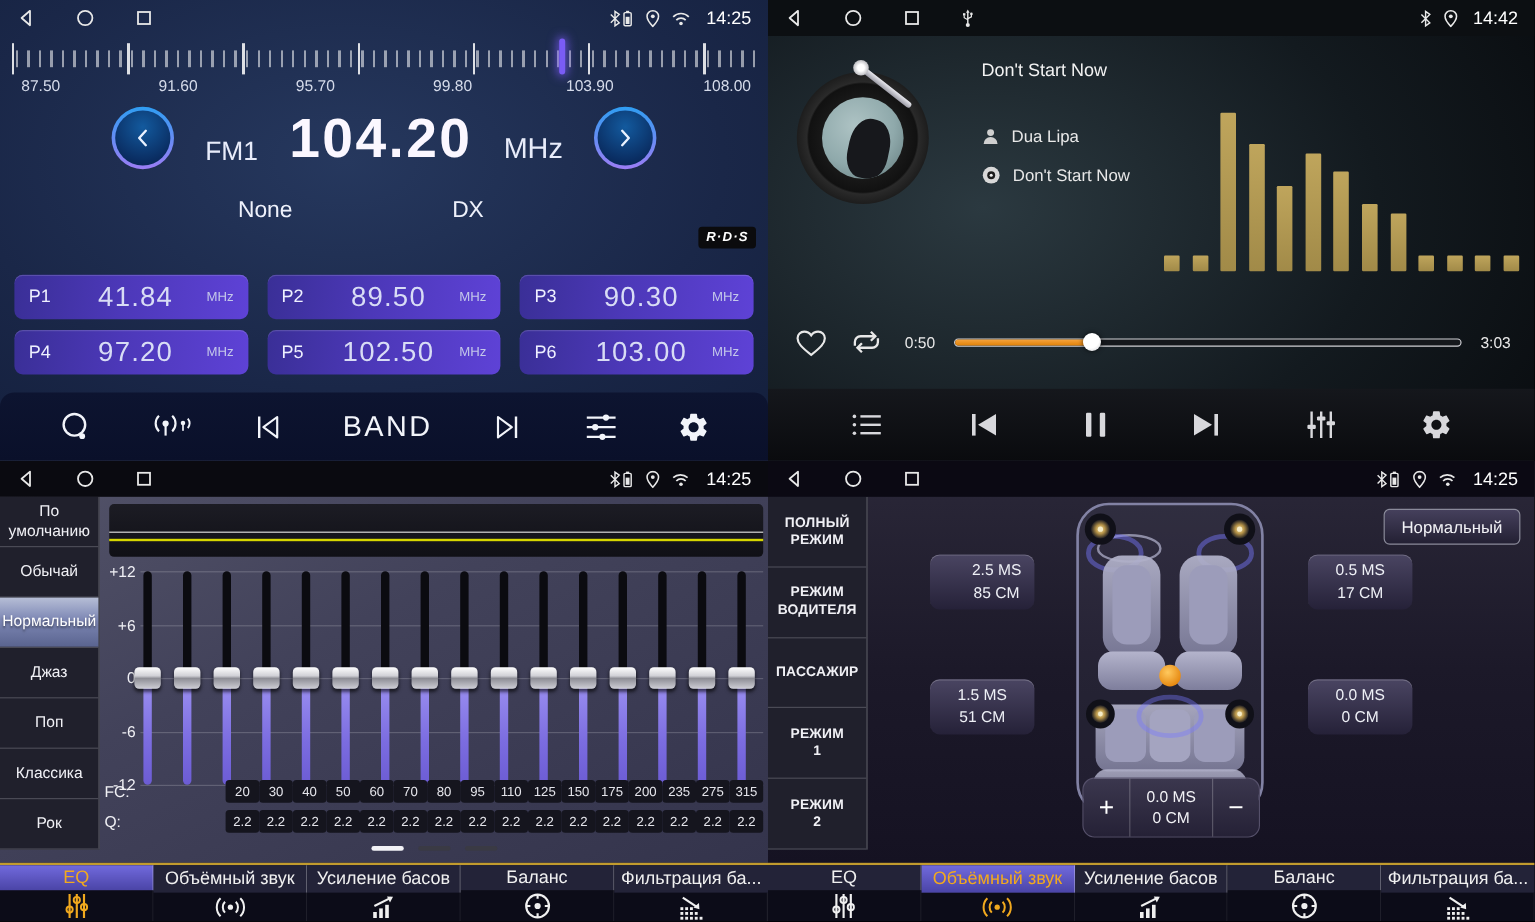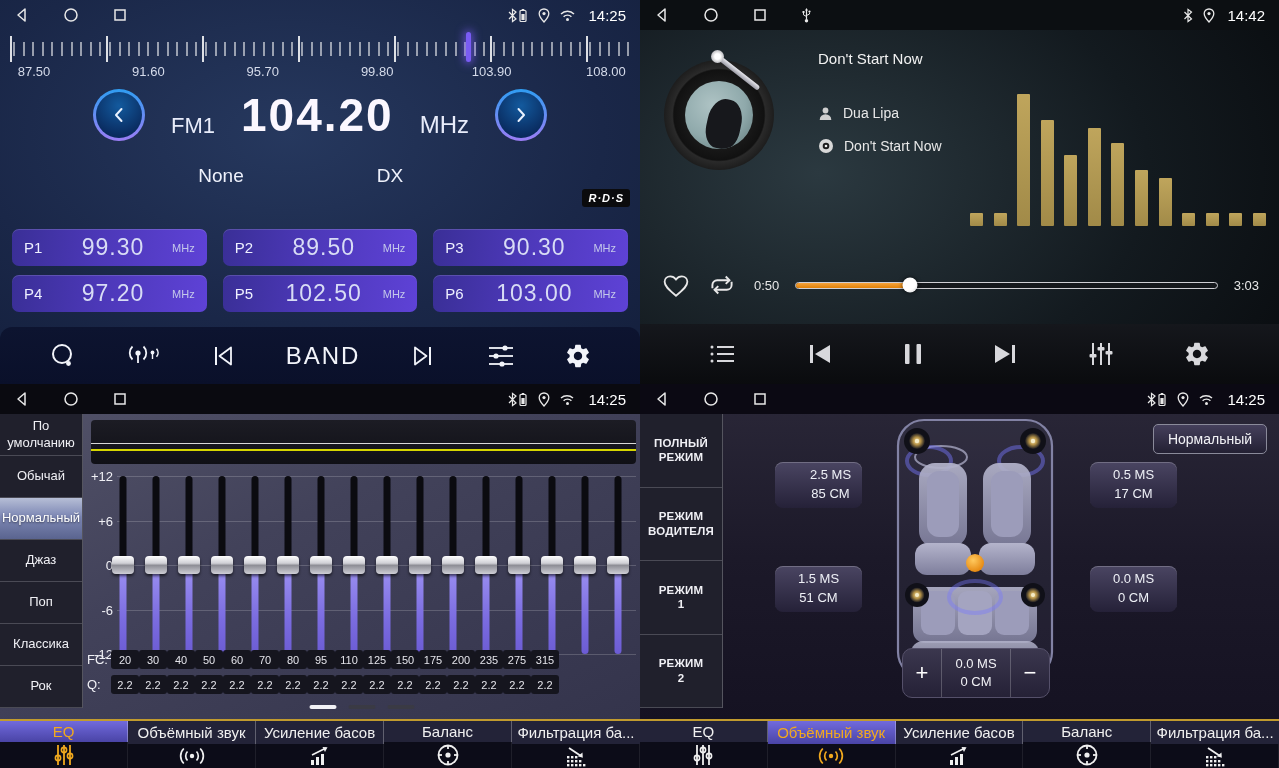--- a/index.html
+++ b/index.html
@@ -128,21 +128,21 @@
   .trk-top { position:absolute; left:50%; transform:translateX(-50%); top:0; height:50%; width:7px;
     background:#0b0b10; border-radius:4px 4px 0 0; }
   .trk-bot { position:absolute; left:50%; transform:translateX(-50%); top:50%; height:50%; width:7px;
     background:linear-gradient(180deg,#9d92f2 0%, #7b6ce0 60%, #6c5cd4 100%); border-radius:0 0 4px 4px; }
   .thumb { position:absolute; left:50%; top:50%; transform:translate(-50%,-50%); width:22px; height:18px; border-radius:4px;
     background:linear-gradient(180deg,#ffffff 0%, #d0d0d6 40%, #8e8e96 52%, #cfcfd6 100%);
     box-shadow:0 2px 3px rgba(0,0,0,.6); }
   .band-rows { position:absolute; left:0; right:4px; bottom:14px; }
   .band-row { display:flex; align-items:center; margin-top:6px; }
   .band-row .row-label { width:28px; font-size:13px; color:#f0f0f5; text-align:left; padding-left:4px; }
-  .band-cells { flex:1; display:flex; justify-content:flex-start; }
+  .band-cells { flex:1; display:flex; justify-content:flex-end; }
   .band-cell { width:28px; height:19px; background:#15151e; border-radius:3px; color:#e4e4ea; font-size:11px;
     display:flex; align-items:center; justify-content:center; cursor:pointer; }
   .page-dots { position:absolute; left:50%; transform:translateX(-50%); bottom:-1px; display:flex; gap:12px; }
   .page-dots i { width:27px; height:4px; border-radius:2px; background:#3a3a44; }
   .page-dots i.on { background:#f2f2f6; }
 
   
   .profile-btn { position:absolute; right:12px; top:40px; width:114px; height:30px; border-radius:5px;
     background:linear-gradient(180deg,#45405c 0%, #232033 100%); border:1px solid #8a8a9a;
     color:#f2f2f6; font-size:14px; display:flex; align-items:center; justify-content:center; cursor:pointer; }
@@ -239,21 +239,21 @@
           </div>
         </div>
     </div>
     <span class="subinfo none">None</span>
     <span class="subinfo dx">DX</span>
     <span class="rds-badge">R·D·S</span>
 
     <div class="presets">
       <div class="preset">
           <span class="p-label">P1</span>
-          <span class="p-freq">99.30</span>
+          <span class="p-freq">41.84</span>
           <span class="p-unit">MHz</span>
         </div>
       <div class="preset">
           <span class="p-label">P2</span>
           <span class="p-freq">89.50</span>
           <span class="p-unit">MHz</span>
         </div>
       <div class="preset">
           <span class="p-label">P3</span>
           <span class="p-freq">90.30</span>
@@ -815,20 +815,21 @@
               <circle cx="8.5" cy="10.6" r="1.5" fill="currentColor"></circle>
             </svg>
           </span>
         <span class="sb-time">14:25</span>
       </div>
     </div>
 
     <div class="side-list">
       <div class="side-item">ПОЛНЫЙ РЕЖИМ</div>
       <div class="side-item">РЕЖИМ ВОДИТЕЛЯ</div>
+      <div class="side-item">ПАССАЖИР</div>
       <div class="side-item">РЕЖИМ 1</div>
       <div class="side-item">РЕЖИМ 2</div>
     </div>
 
     <div class="profile-btn">Нормальный</div>
 
     <svg class="cabin" width="160" height="270" viewBox="0 0 160 270">
       <defs>
         <linearGradient id="seatG" x1="0" y1="0" x2="0" y2="1">
           <stop offset="0" stop-color="#b4b4cc"></stop>

